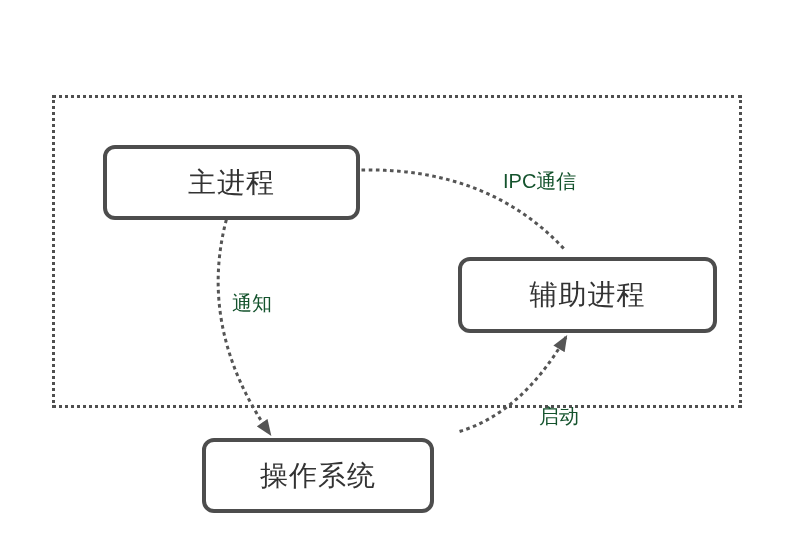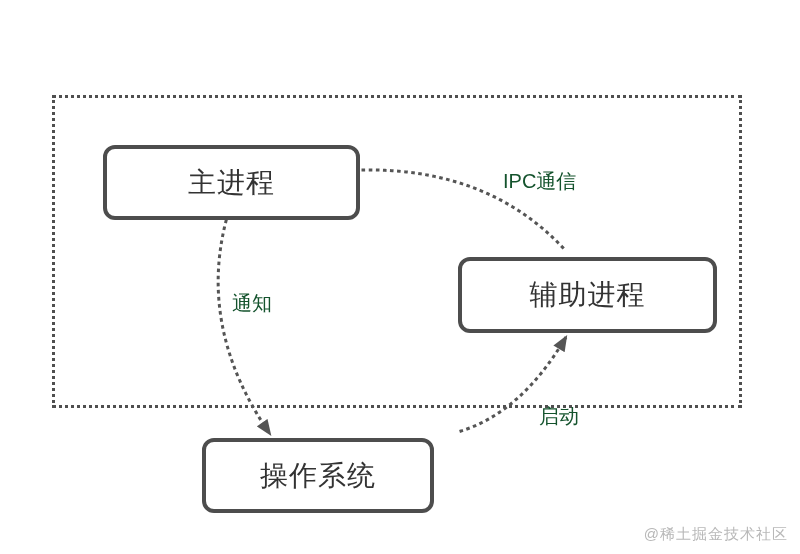--- a/index.html
+++ b/index.html
@@ -113,15 +113,14 @@
   <div class="node" id="node-os">
     <span>操作系统</span>
   </div>
 
   <div class="edge-label" id="label-ipc">IPC通信</div>
 
   <div class="edge-label" id="label-notify">通知</div>
 
   <div class="edge-label" id="label-launch">启动</div>
 
-  <div class="watermark">@稀土掘金技术社区</div>
 
 </div>
 
 </body></html>

